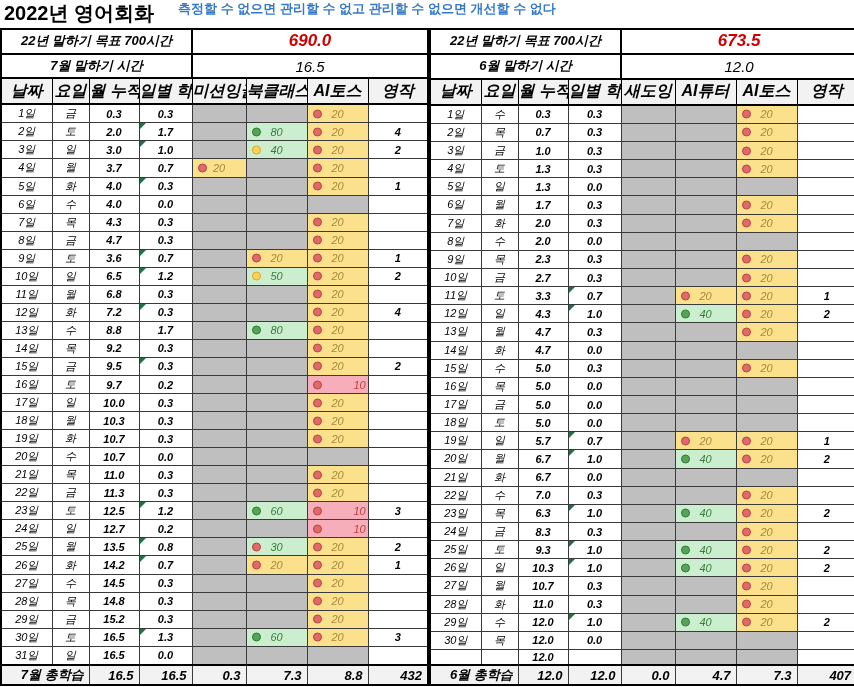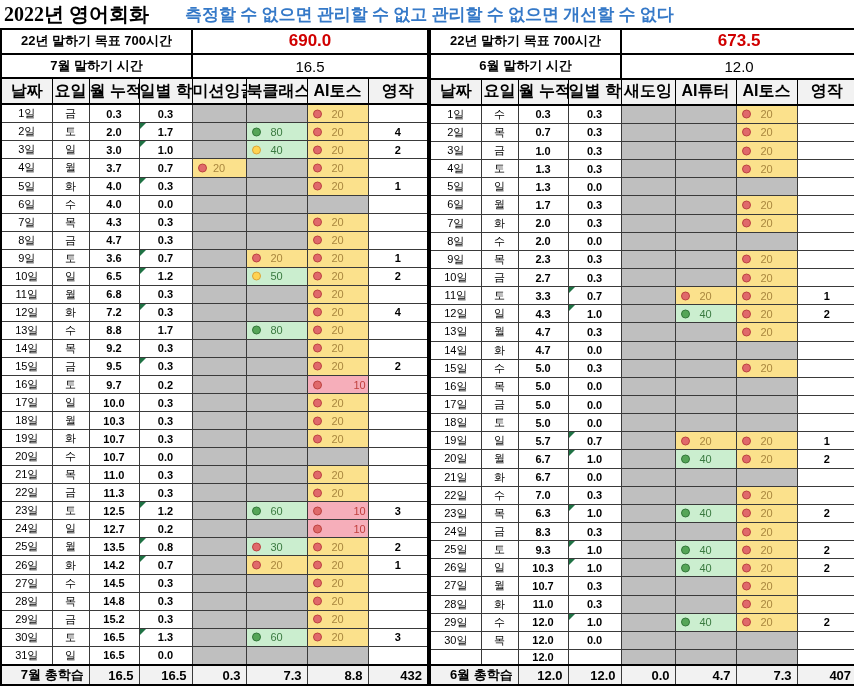--- a/index.html
+++ b/index.html
@@ -8,23 +8,23 @@
     --c-green:#CBEECF; --c-greentext:#3A7A40;
     --c-pink:#F6AEBA; --c-pinktext:#C0403E;
     --c-dotred:#E0696B; --c-dotred-b:#BC4340;
     --c-dotgreen:#55A557; --c-dotgreen-b:#33773A;
     --c-dotyellow:#FFD351; --c-dotyellow-b:#D9A43B;
     --c-note:#1F7244; --c-grid:#3A3A3A; --c-heavy:#000;
   }
   html,body{margin:0;padding:0;}
   body{width:854px;height:687px;background:#fff;overflow:hidden;
        font-family:"Liberation Sans","DejaVu Sans",sans-serif;color:#000;}
-  .titlebar{height:28px;display:flex;align-items:center;font-family:Liberation Serif, serif;}
+  .titlebar{height:28px;display:flex;align-items:flex-start;}
   .main-title{font-size:20px;font-weight:bold;margin-left:4px;white-space:nowrap;}
-  .subtitle{font-size:17px;font-weight:bold;color:var(--c-blue);margin-left:36px;white-space:nowrap;}
+  .subtitle{font-size:13px;font-weight:bold;color:var(--c-blue);margin-left:24px;white-space:nowrap;}
   .tables{display:flex;}
   table.tbl{border-collapse:collapse;table-layout:fixed;width:427px;height:658px;}
   td{padding:0;overflow:hidden;white-space:nowrap;vertical-align:middle;}
   tr.r-goal{height:22px;} tr.r-month{height:22px;} tr.r-cols{height:23px;} tr.r-total{height:20px;}
   td.lbl{font-weight:bold;font-size:13px;text-align:center;border:2px solid var(--c-heavy);}
   td.bigval{font-weight:bold;font-size:17px;text-align:center;color:var(--c-red);border:2px solid var(--c-heavy);}
   td.midval{font-size:15px;text-align:center;border:2px solid var(--c-heavy);}
   td.colh{background:var(--c-headbg);font-weight:bold;font-size:16px;text-align:center;
           border:1px solid var(--c-heavy);border-top:2px solid var(--c-heavy);border-bottom:2px solid var(--c-heavy);}
   tr.r-data td{border:1px solid var(--c-grid);font-size:11px;text-align:center;}
@@ -42,21 +42,21 @@
   .dot.r{background:var(--c-dotred);border-color:var(--c-dotred-b);}
   .dot.g{background:var(--c-dotgreen);border-color:var(--c-dotgreen-b);}
   .dot.y{background:var(--c-dotyellow);border-color:var(--c-dotyellow-b);}
   .note{position:absolute;left:0;top:0;width:0;height:0;
         border-top:6px solid var(--c-note);border-right:6px solid transparent;}
   td.t-label{background:var(--c-headbg);font-weight:bold;font-size:13px;text-align:center;
              border:2px solid var(--c-heavy);border-right:1px solid var(--c-grid);padding-left:14px;}
   td.t-val{background:var(--c-headbg);font-weight:bold;font-size:13px;text-align:right;
            padding-right:5px;border:2px solid var(--c-heavy);border-left:1px solid var(--c-grid);
            border-right:1px solid var(--c-grid);}
-  table.tbl{border:2px solid var(--c-heavy);}
+  table.tbl{border:2px solid var(--c-heavy);font-style:italic;}
 </style>
 </head>
 <body>
 
 <div>
   <div class="titlebar">
     <span class="main-title">2022년 영어회화</span>
     <span class="subtitle">측정할 수 없으면 관리할 수 없고 관리할 수 없으면 개선할 수 없다</span>
   </div>
   <div class="tables">

